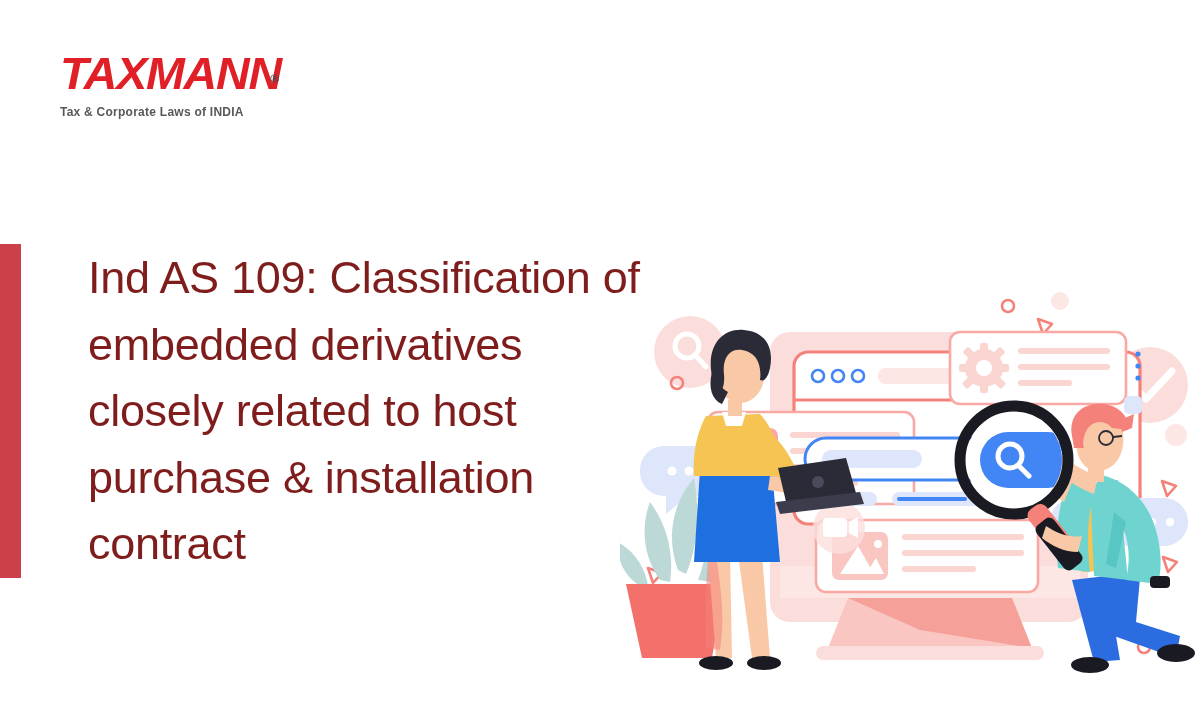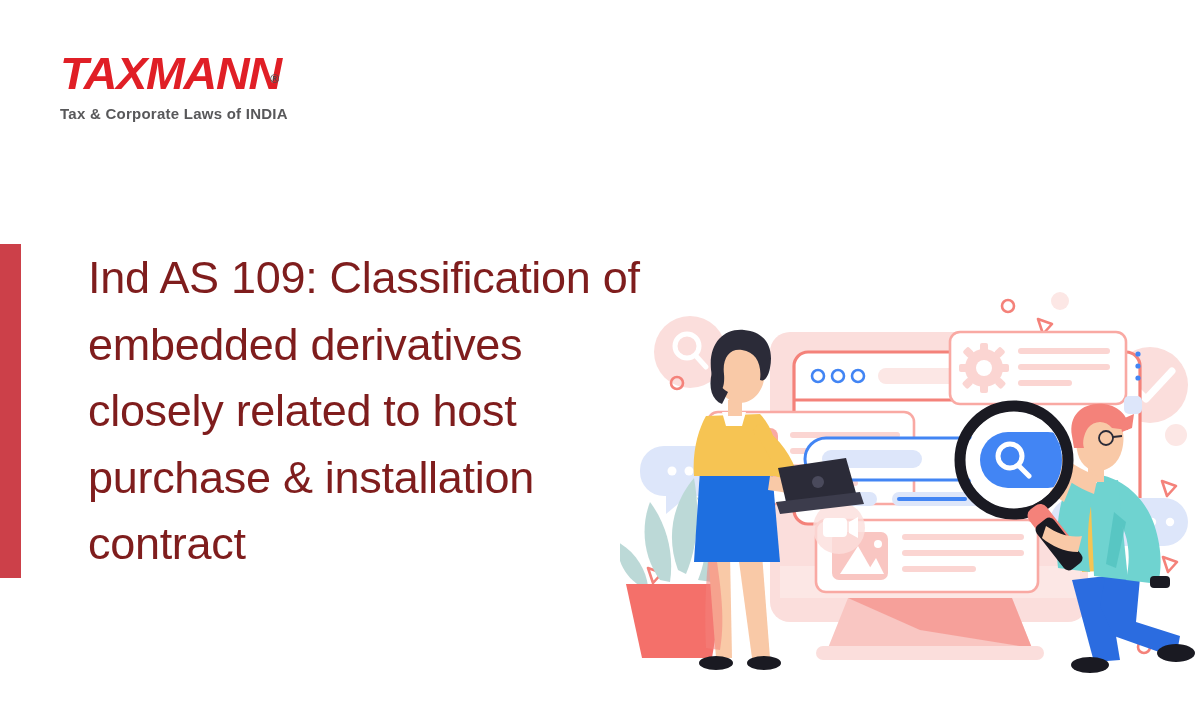--- a/index.html
+++ b/index.html
@@ -44,21 +44,21 @@
     font-style: normal;
     color: #4a4a4a;
     vertical-align: super;
     letter-spacing: 0;
     display: inline-block;
     transform: scaleX(0.94);
     margin-left: 2px;
   }
   #logo-tagline {
     margin-top: 9px;
-    font-size: 15px;
+    font-size: 12px;
     font-weight: 700;
     color: #58585a;
     letter-spacing: 0.25px;
     white-space: nowrap;
   }
 
   
   #accent-bar {
     position: absolute;
     left: 0;

